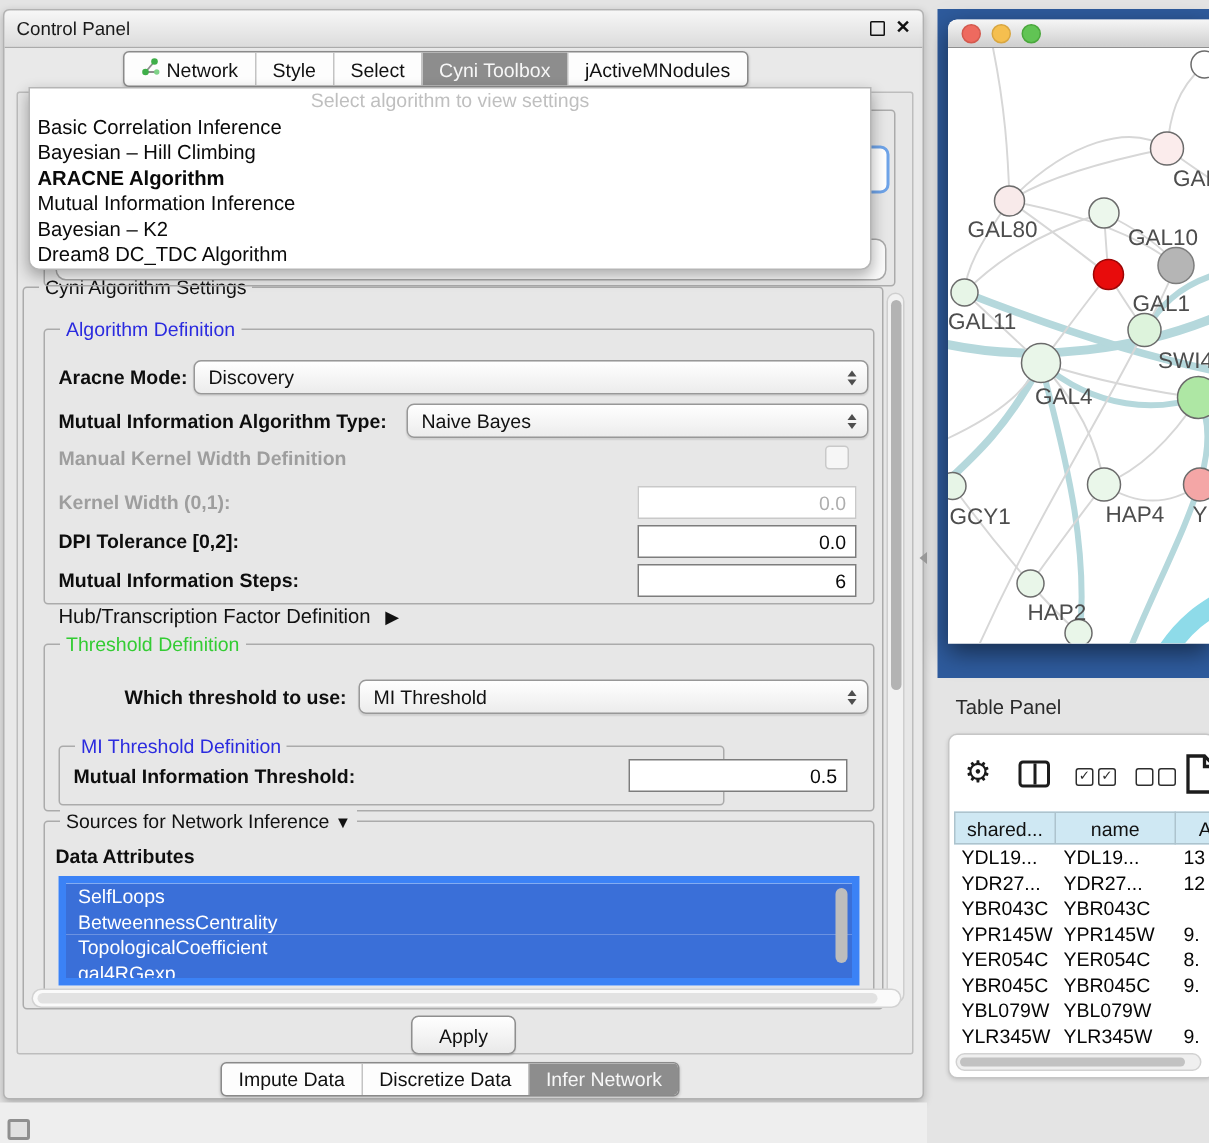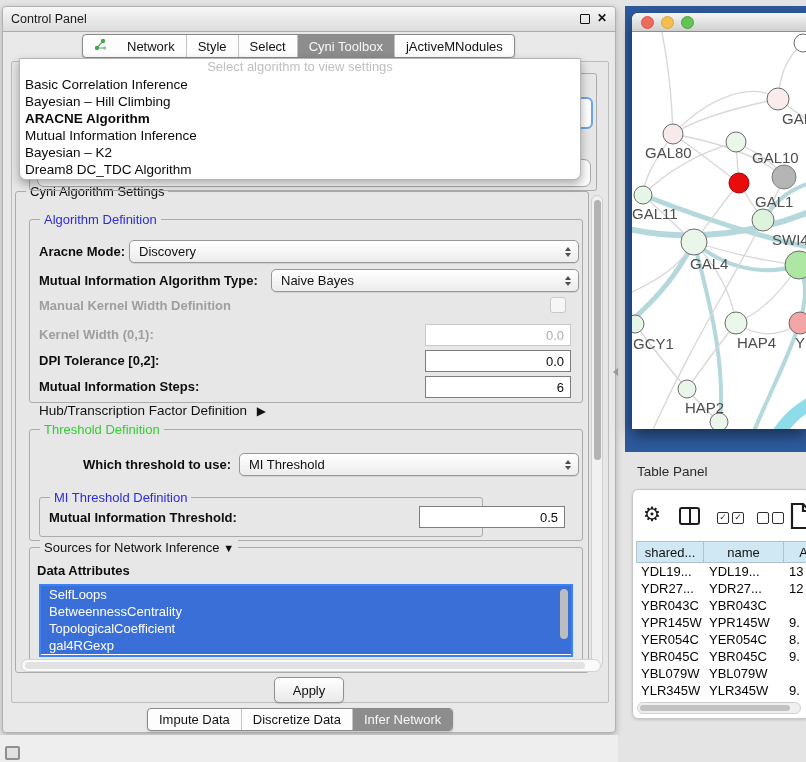--- a/index.html
+++ b/index.html
@@ -11,21 +11,21 @@
   .cp-title{position:absolute;left:0;top:0;right:0;height:24px;
             background:linear-gradient(#f7f7f7,#dcdcdc);border-bottom:1px solid #ababab;border-radius:4px 4px 0 0;}
   .cp-title .t{position:absolute;left:8px;top:0;line-height:24px;font-size:12.5px;color:#1a1a1a;}
   .float-ic{position:absolute;right:25px;top:7px;width:8px;height:8px;border:1.6px solid #111;border-radius:1px;}
   .close-ic{position:absolute;right:8px;top:4px;font-size:12px;font-weight:bold;color:#111;}
   .body-panel{position:absolute;left:8px;top:54px;width:598px;height:642px;background:#e7e7e7;
               border:1px solid #bdbdbd;border-radius:2px;box-sizing:border-box;}
   
   .seg{position:absolute;display:flex;border:1px solid #8a8a8a;border-radius:4px;overflow:hidden;
        background:#fdfdfd;font-size:13px;box-shadow:0 1px 2px rgba(0,0,0,.18);}
-  .seg>div{padding:3px 11px;border-left:1px solid #c3c3c3;white-space:nowrap;display:flex;align-items:center;gap:20px;}
+  .seg>div{padding:3px 11px;border-left:1px solid #c3c3c3;white-space:nowrap;display:flex;align-items:center;gap:4px;}
   .seg>div:first-child{border-left:none;}
   .seg>div.sel{background:#8d8d8d;color:#f7f7f7;}
   
   .popup{position:absolute;left:16px;top:51px;width:560px;height:120px;background:#fff;
          border:1px solid #b5b5b5;border-radius:0 0 7px 7px;box-shadow:0 4px 10px rgba(0,0,0,.32);z-index:6;}
   .popup .hd{height:17px;line-height:16px;text-align:center;color:#bfbfbf;font-size:13px;}
   .popup .it{height:17px;line-height:17px;padding-left:5px;font-size:13.5px;color:#0a0a0a;white-space:nowrap;}
   .popup .it.b{font-weight:bold;}
   
   .grp{position:absolute;border:1px solid #ababab;border-radius:3px;box-sizing:border-box;}
@@ -36,21 +36,21 @@
          border-radius:5px;font-size:13px;display:flex;align-items:center;padding:0 22px 0 9px;
          box-sizing:border-box;box-shadow:0 1px 1px rgba(0,0,0,.1);}
   .arrs{position:absolute;right:7px;top:50%;transform:translateY(-50%);display:flex;flex-direction:column;gap:2px;}
   .tri-u{width:0;height:0;border-left:3.5px solid transparent;border-right:3.5px solid transparent;border-bottom:4px solid #4e4e4e;}
   .tri-d{width:0;height:0;border-left:3.5px solid transparent;border-right:3.5px solid transparent;border-top:4px solid #4e4e4e;}
   .tin{position:absolute;background:#fff;border:1px solid #7d7d7d;font-size:13px;text-align:right;
        padding:0 6px;font-family:inherit;box-sizing:border-box;color:#0a0a0a;}
   .tin.dis{border-color:#c9c9c9;color:#aeaeae;}
   .chk{position:absolute;width:14px;height:14px;border:1px solid #c9c9c9;background:#f6f6f6;border-radius:3px;}
   
-  .attr-list{position:absolute;background:#fff;border:2px solid #3b82f6;overflow:hidden;box-sizing:border-box;}
+  .attr-list{position:absolute;background:#fff;border:5px solid #3b82f6;overflow:hidden;box-sizing:border-box;}
   .attr-list .ai{height:17px;line-height:17px;padding-left:8px;background:#3a6fd8;color:#fff;font-size:13px;white-space:nowrap;}
   
   .sb-v{position:absolute;background:#f1f1f1;border:1px solid #cecece;border-radius:7px;box-sizing:border-box;}
   .sb-th{position:absolute;background:#b3b3b3;border-radius:5px;}
   .sb-h{position:absolute;background:#fafafa;border:1px solid #d2d2d2;border-radius:7px;box-sizing:border-box;}
   
   .btn{position:absolute;background:linear-gradient(#ffffff,#e9e9e9);border:1px solid #8f8f8f;border-radius:5px;
        font-size:13px;display:flex;align-items:center;justify-content:center;box-shadow:0 1px 1px rgba(0,0,0,.15);}
   
   .net-frame{position:absolute;left:625px;top:6px;width:181px;height:446px;background:#2e5b9d;}

